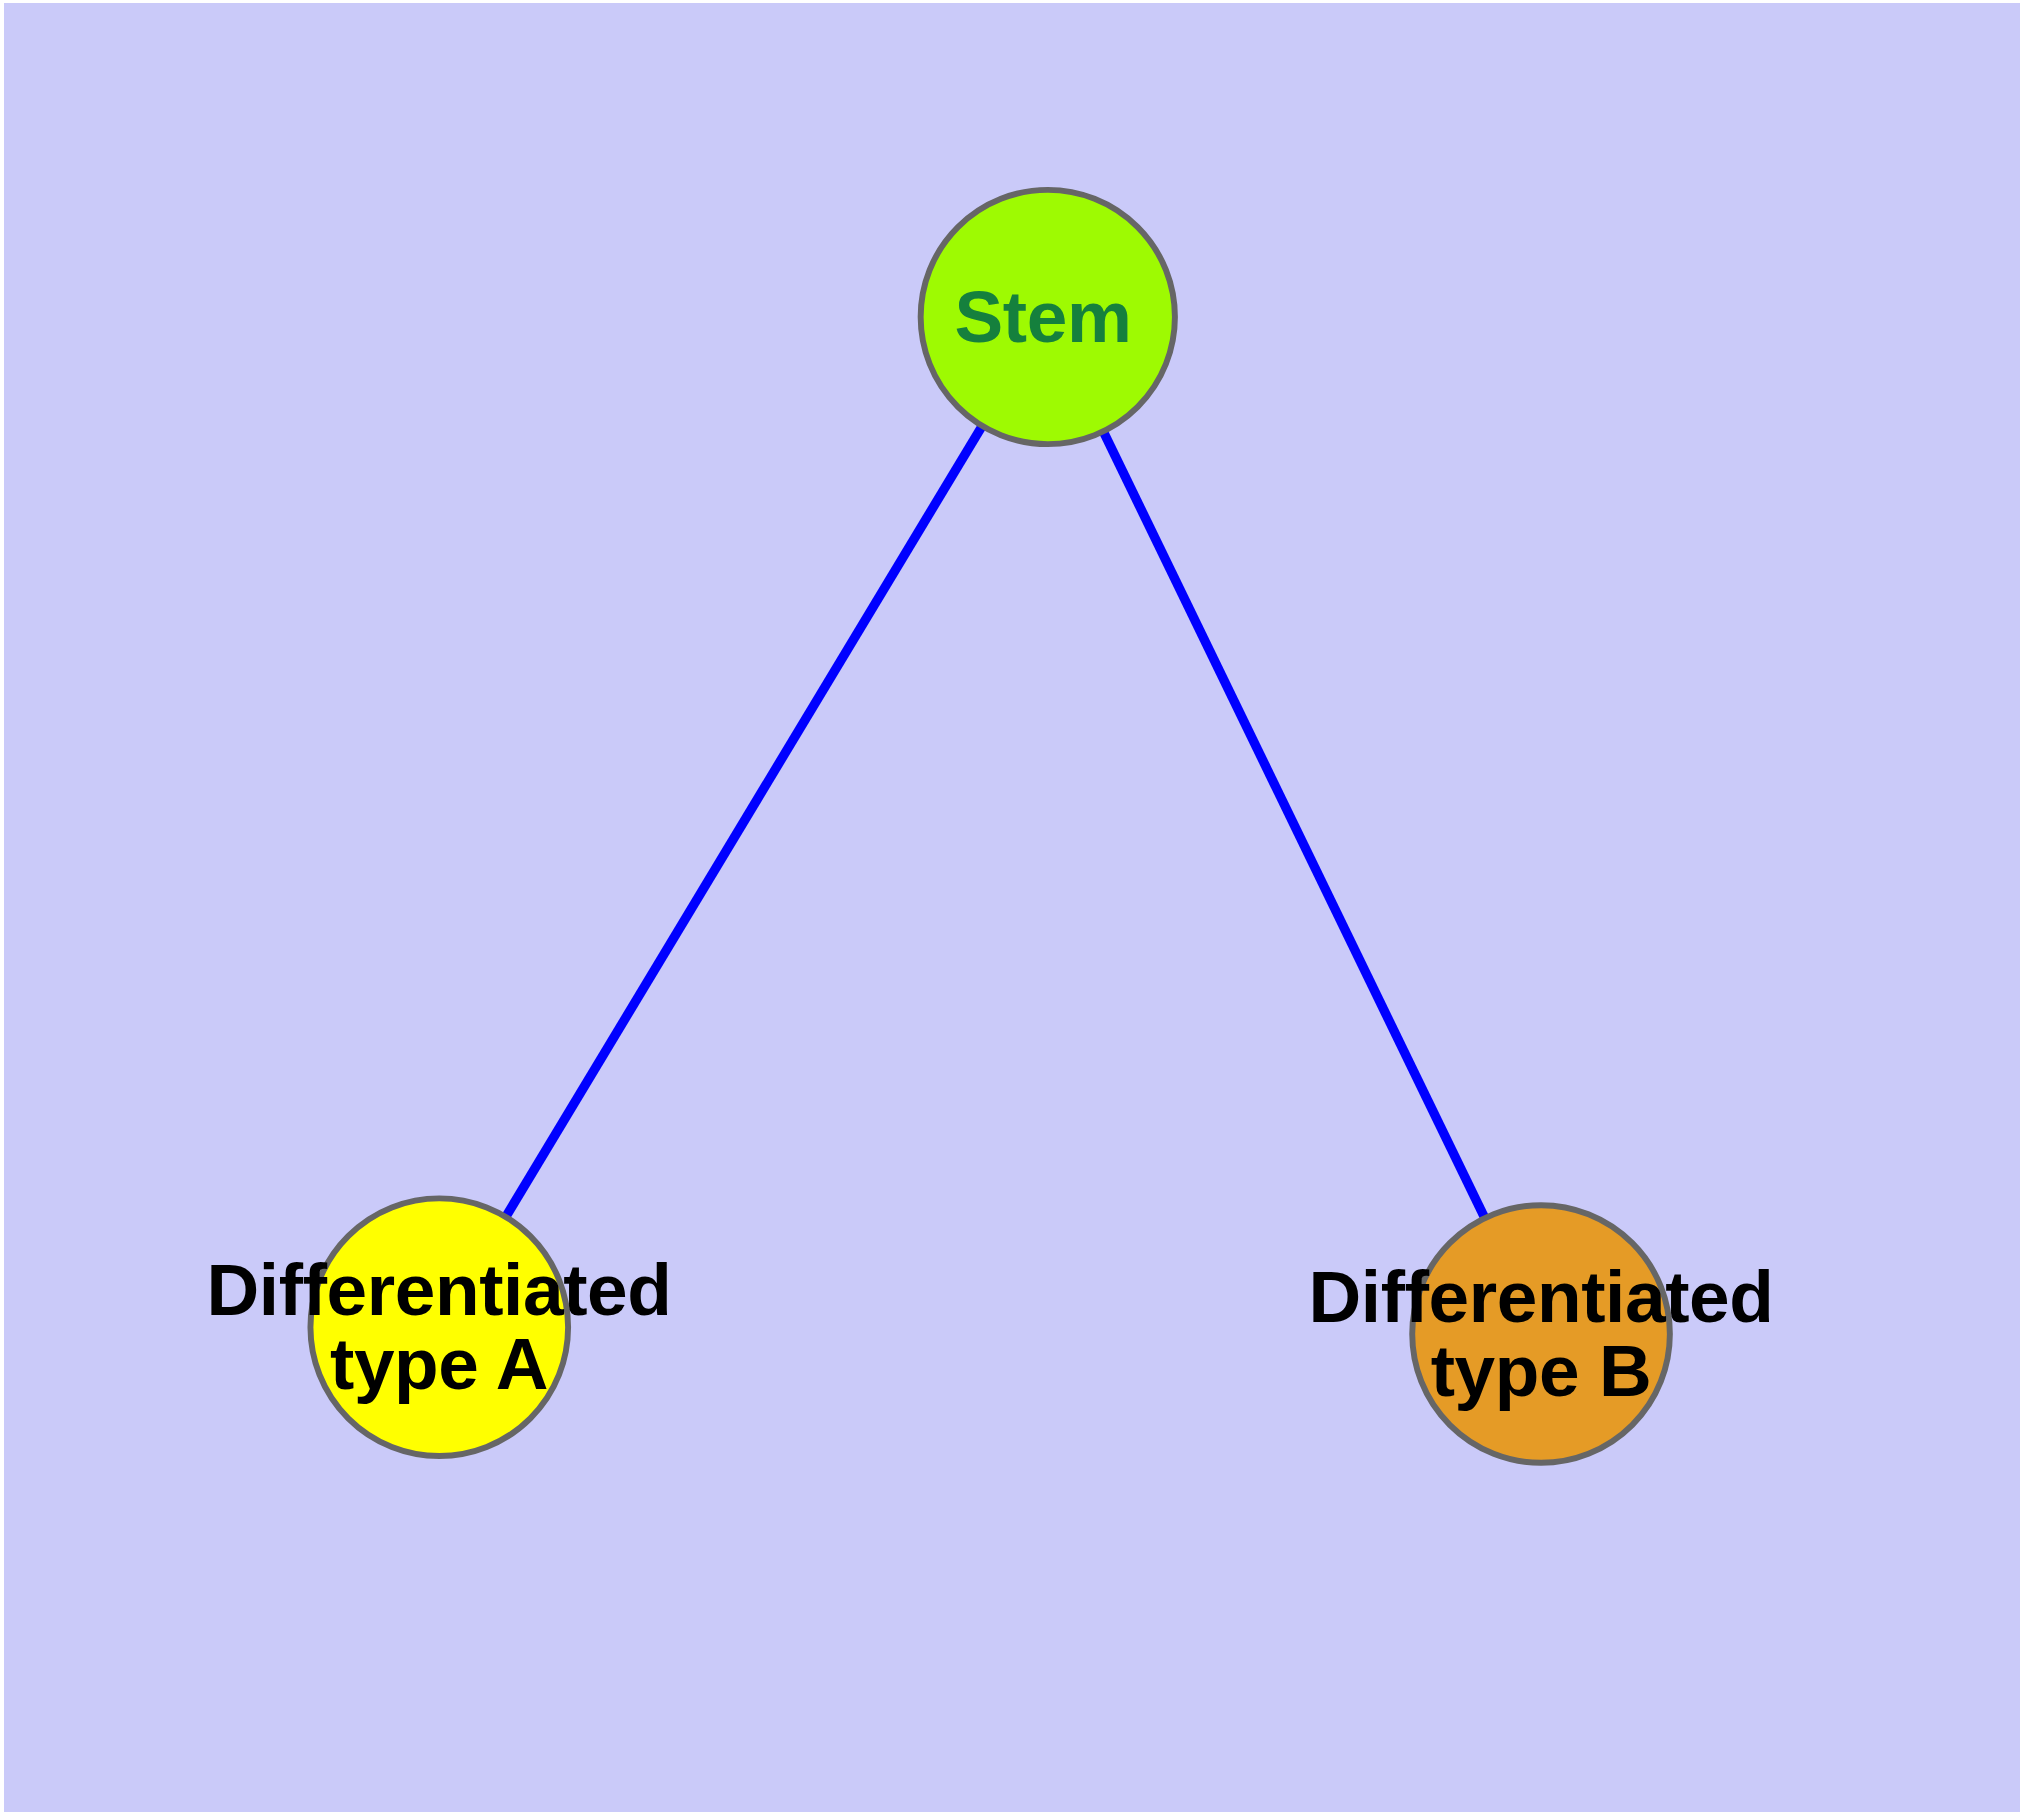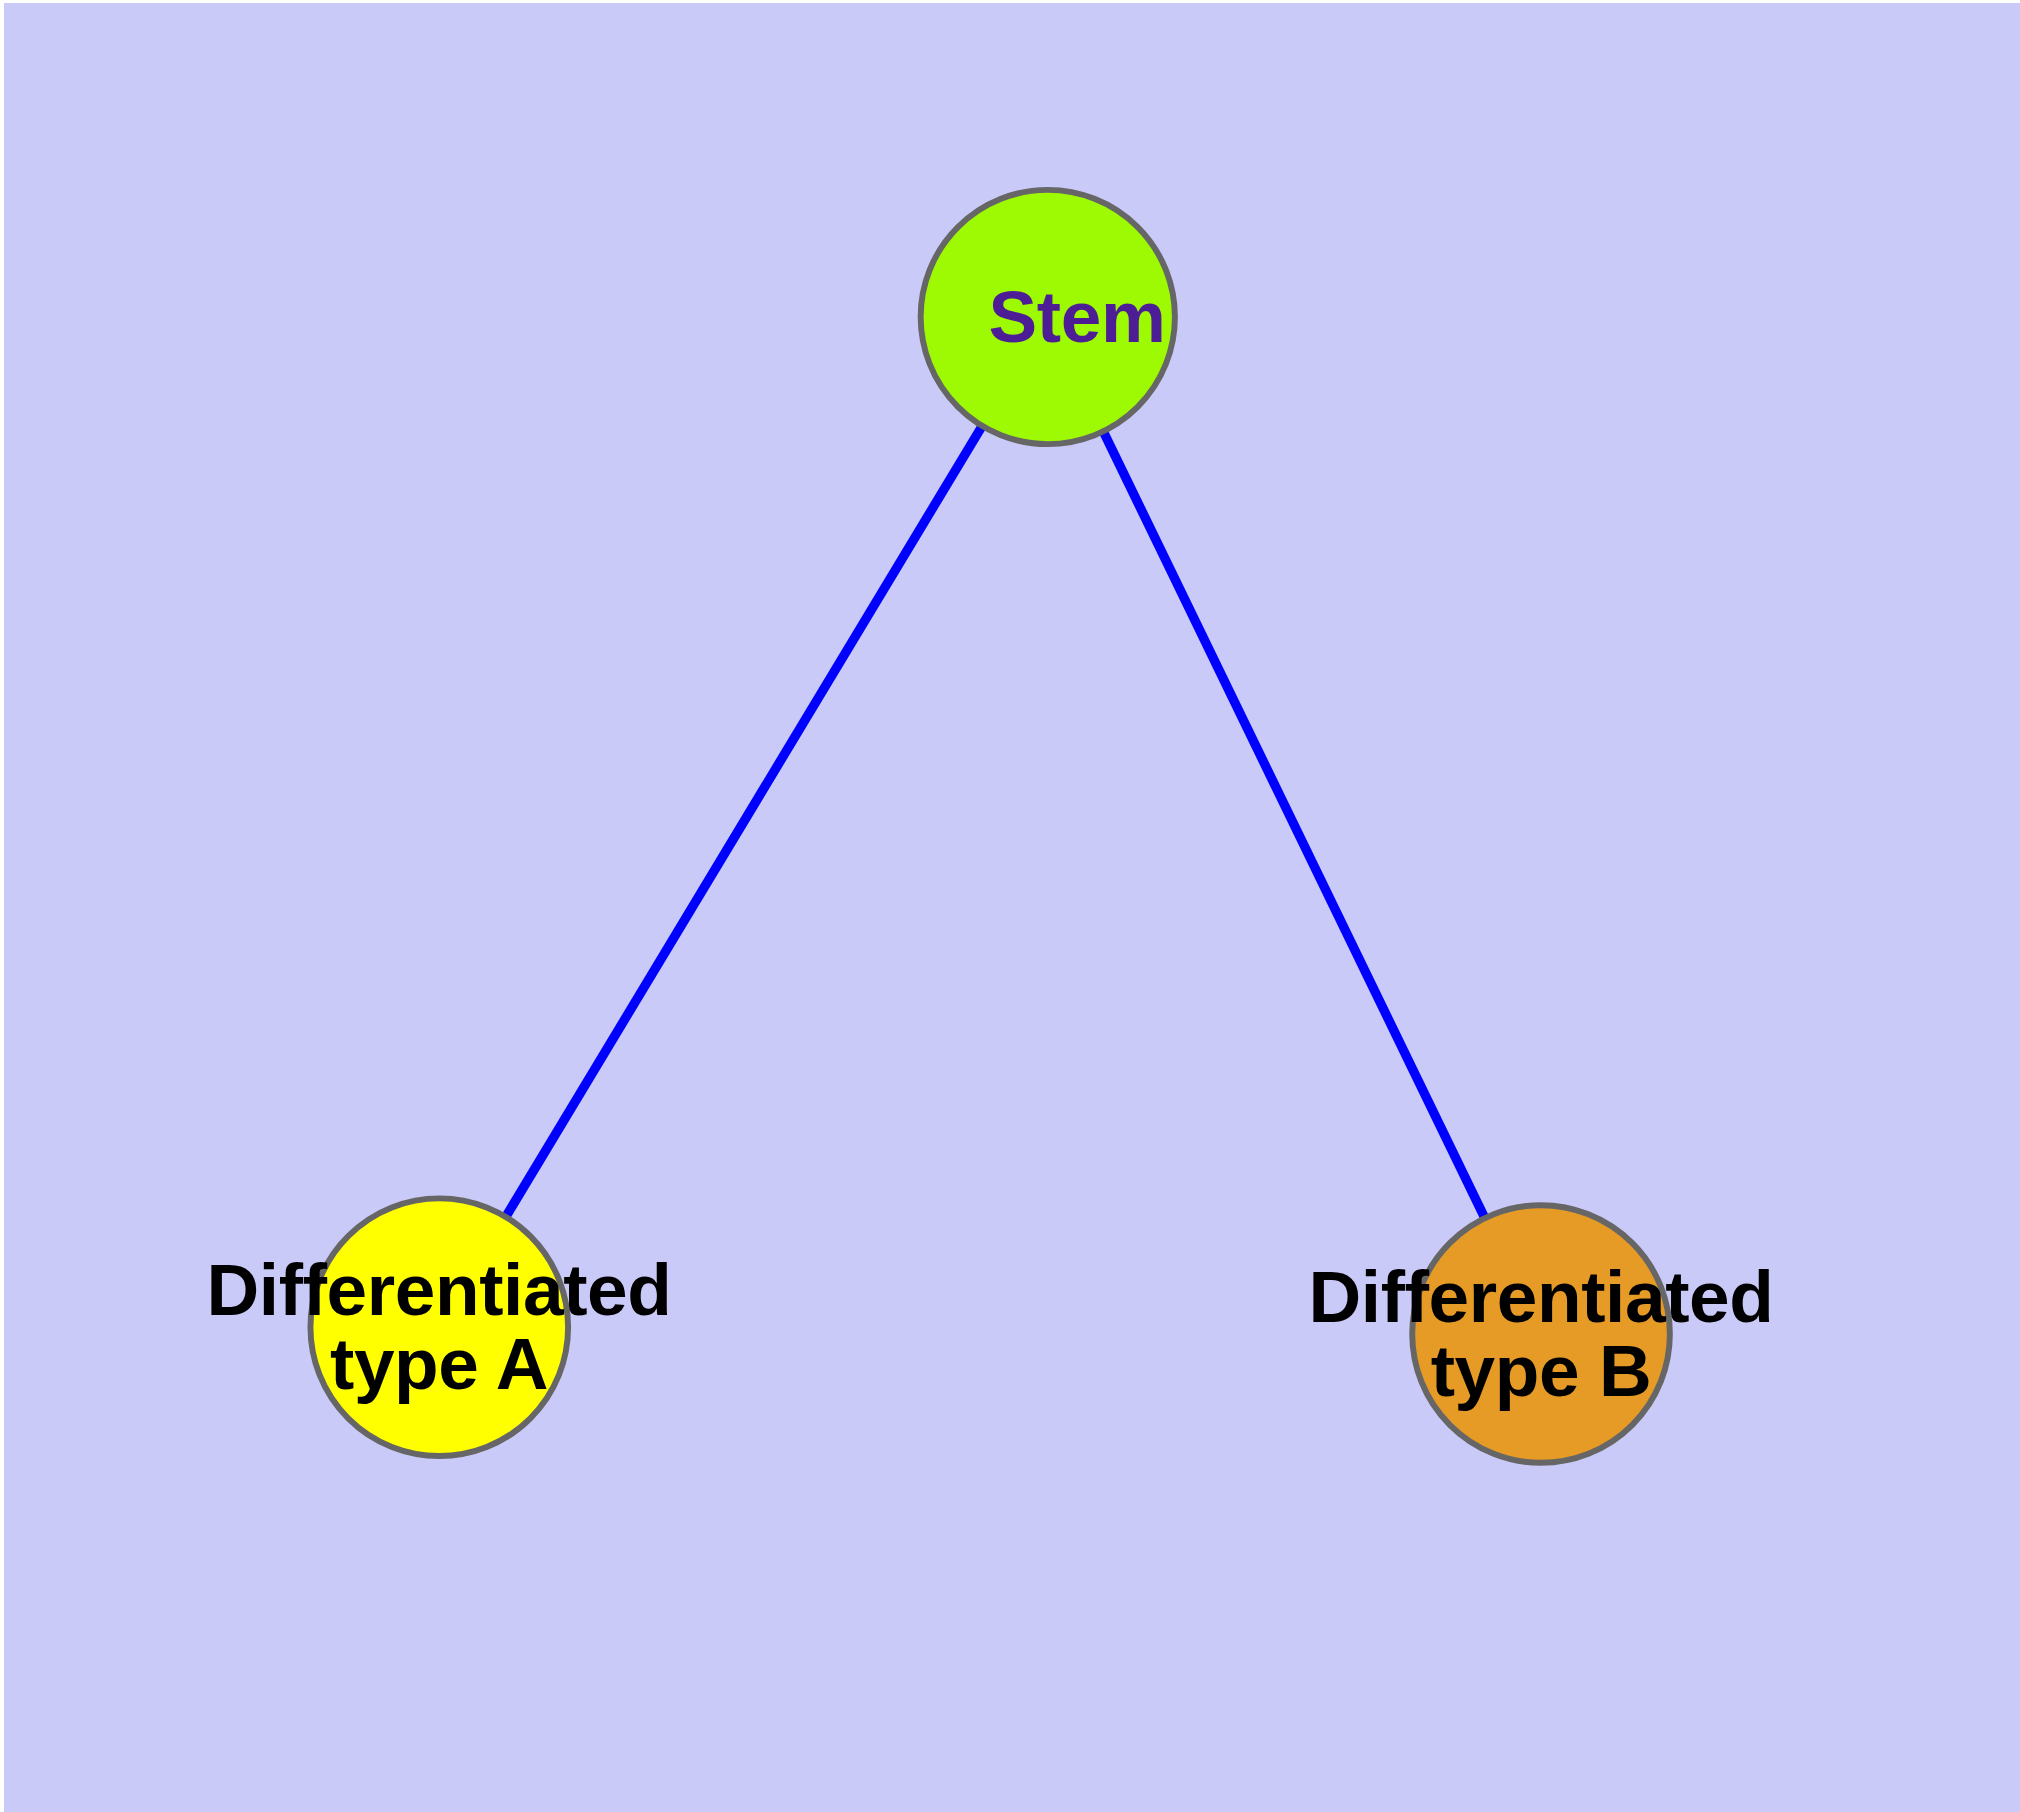--- a/index.html
+++ b/index.html
@@ -57,21 +57,21 @@
         <line x1="1236" y1="374" x2="1818" y2="1574" stroke="#0000ff" stroke-width="11" stroke-linecap="butt"></line>
       </g>
     <g id="nodes-layer">
         <circle cx="1236" cy="374" r="150" fill="#9efa02" stroke="#666666" stroke-width="7"></circle>
         <circle cx="518" cy="1566" r="152" fill="#ffff00" stroke="#666666" stroke-width="7"></circle>
         <circle cx="1818" cy="1574" r="152" fill="#e59b26" stroke="#666666" stroke-width="7"></circle>
       </g>
   </svg>
 
   <div id="labels-layer">
-      <div class="node-label" style="left: 1077px; top: 317px; color: #4c1d95;">Stem</div>
+      <div class="node-label" style="left: 1043px; top: 317px; color: #15803d;">Stem</div>
       <div class="node-label" style="left: 439px; top: 1327px; color: rgb(0, 0, 0);">Differentiated
 type A</div>
       <div class="node-label" style="left: 1541px; top: 1334px; color: rgb(0, 0, 0);">Differentiated
 type B</div>
     </div>
 
 </div>
 
 
 </body></html>

